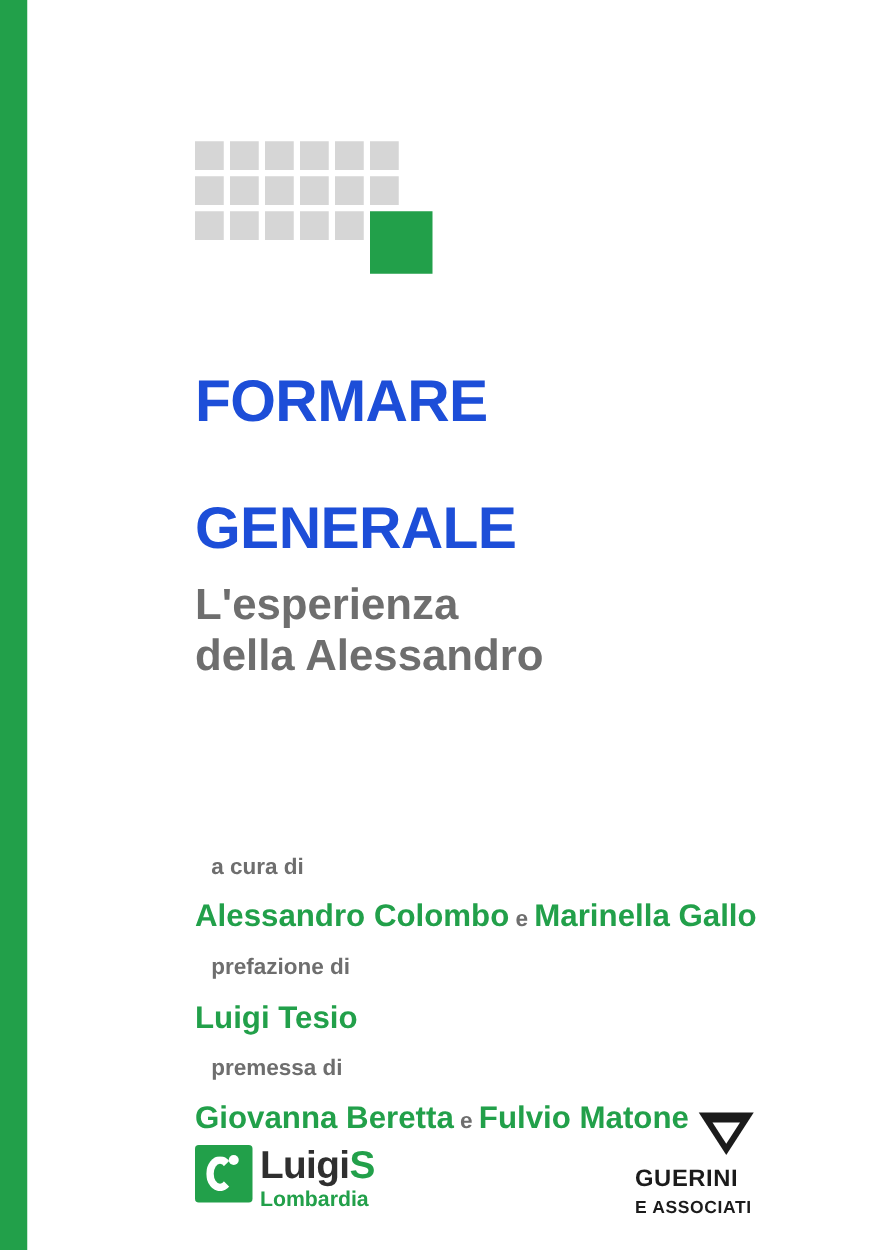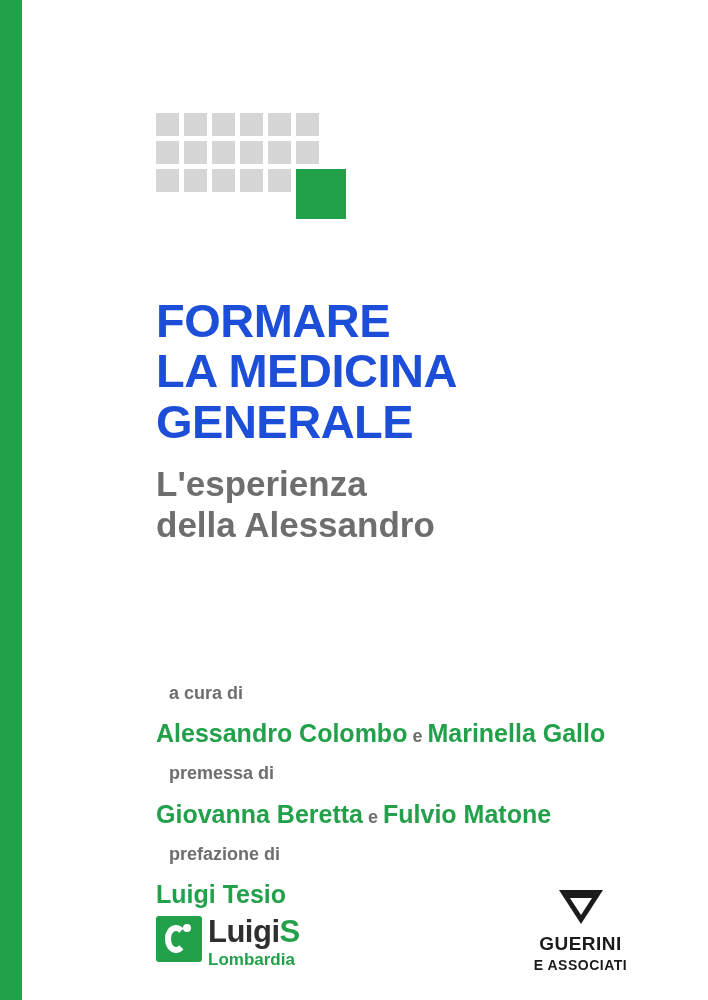--- a/index.html
+++ b/index.html
@@ -161,21 +161,21 @@
     color: #22a04a;
     font-size: 17px;
     font-weight: bold;
   }
   .guerini-logo {
     position: absolute;
     left: 508px;
     top: 890px;
     width: 145px;
     height: 80px;
-    text-align: center;
+    text-align: left;
   }
   .guerini-tri {
     margin: 0 auto;
     width: 0;
     height: 0;
     border-left: 22px solid transparent;
     border-right: 22px solid transparent;
     border-top: 34px solid #1b1b1b;
     position: relative;
   }
@@ -232,44 +232,44 @@
     <div class="sq" style="left:28px; top:56px;"></div>
     <div class="sq" style="left:56px; top:56px;"></div>
     <div class="sq" style="left:84px; top:56px;"></div>
     <div class="sq" style="left:112px;top:56px;"></div>
     <div class="sq big" style="left:140px;top:56px;"></div>
   </div>
 
   <div class="title-block">
     <h1 class="title-main">
       <span>FORMARE</span><br>
-      <span>LA MEDICINA</span><br>
+      <br>
       <span>GENERALE</span>
     </h1>
     <p class="subtitle">
       <span>L'esperienza</span><br>
       <span>della Alessandro</span>
     </p>
   </div>
 
   <div class="credits">
 
     <div class="credit-group">
       <p class="credit-role">a cura di</p>
       <p class="credit-names"><span>Alessandro Colombo</span><span class="conj"> e </span><span>Marinella Gallo</span></p>
     </div>
 
+    <div class="credit-group last">
+      <p class="credit-role">prefazione di</p>
+      <p class="credit-names"><span>Luigi Tesio</span></p>
+    </div>
+
     <div class="credit-group">
       <p class="credit-role">premessa di</p>
       <p class="credit-names"><span>Giovanna Beretta</span><span class="conj"> e </span><span>Fulvio Matone</span></p>
-    </div>
-
-    <div class="credit-group last">
-      <p class="credit-role">prefazione di</p>
-      <p class="credit-names"><span>Luigi Tesio</span></p>
     </div>
 
   </div>
 
   <div class="polis-logo">
     <div class="polis-mark">
       <div class="arc"></div>
       <div class="dot"></div>
     </div>
     <div class="polis-word"><span>Luigi</span><span class="s-green">S</span></div>

